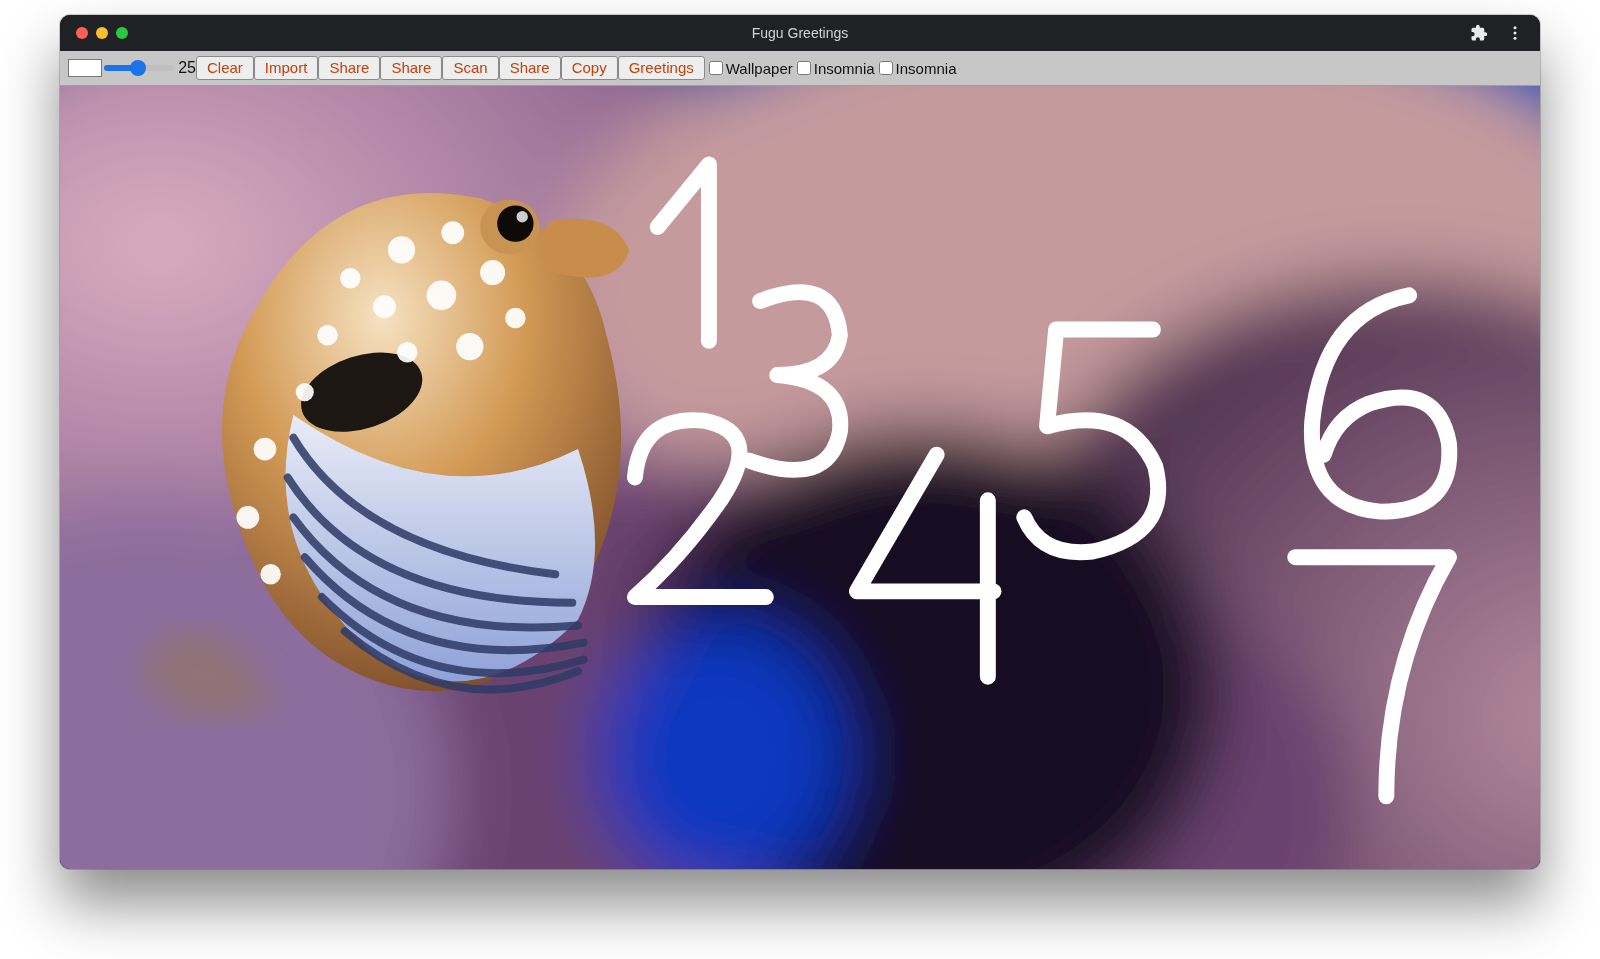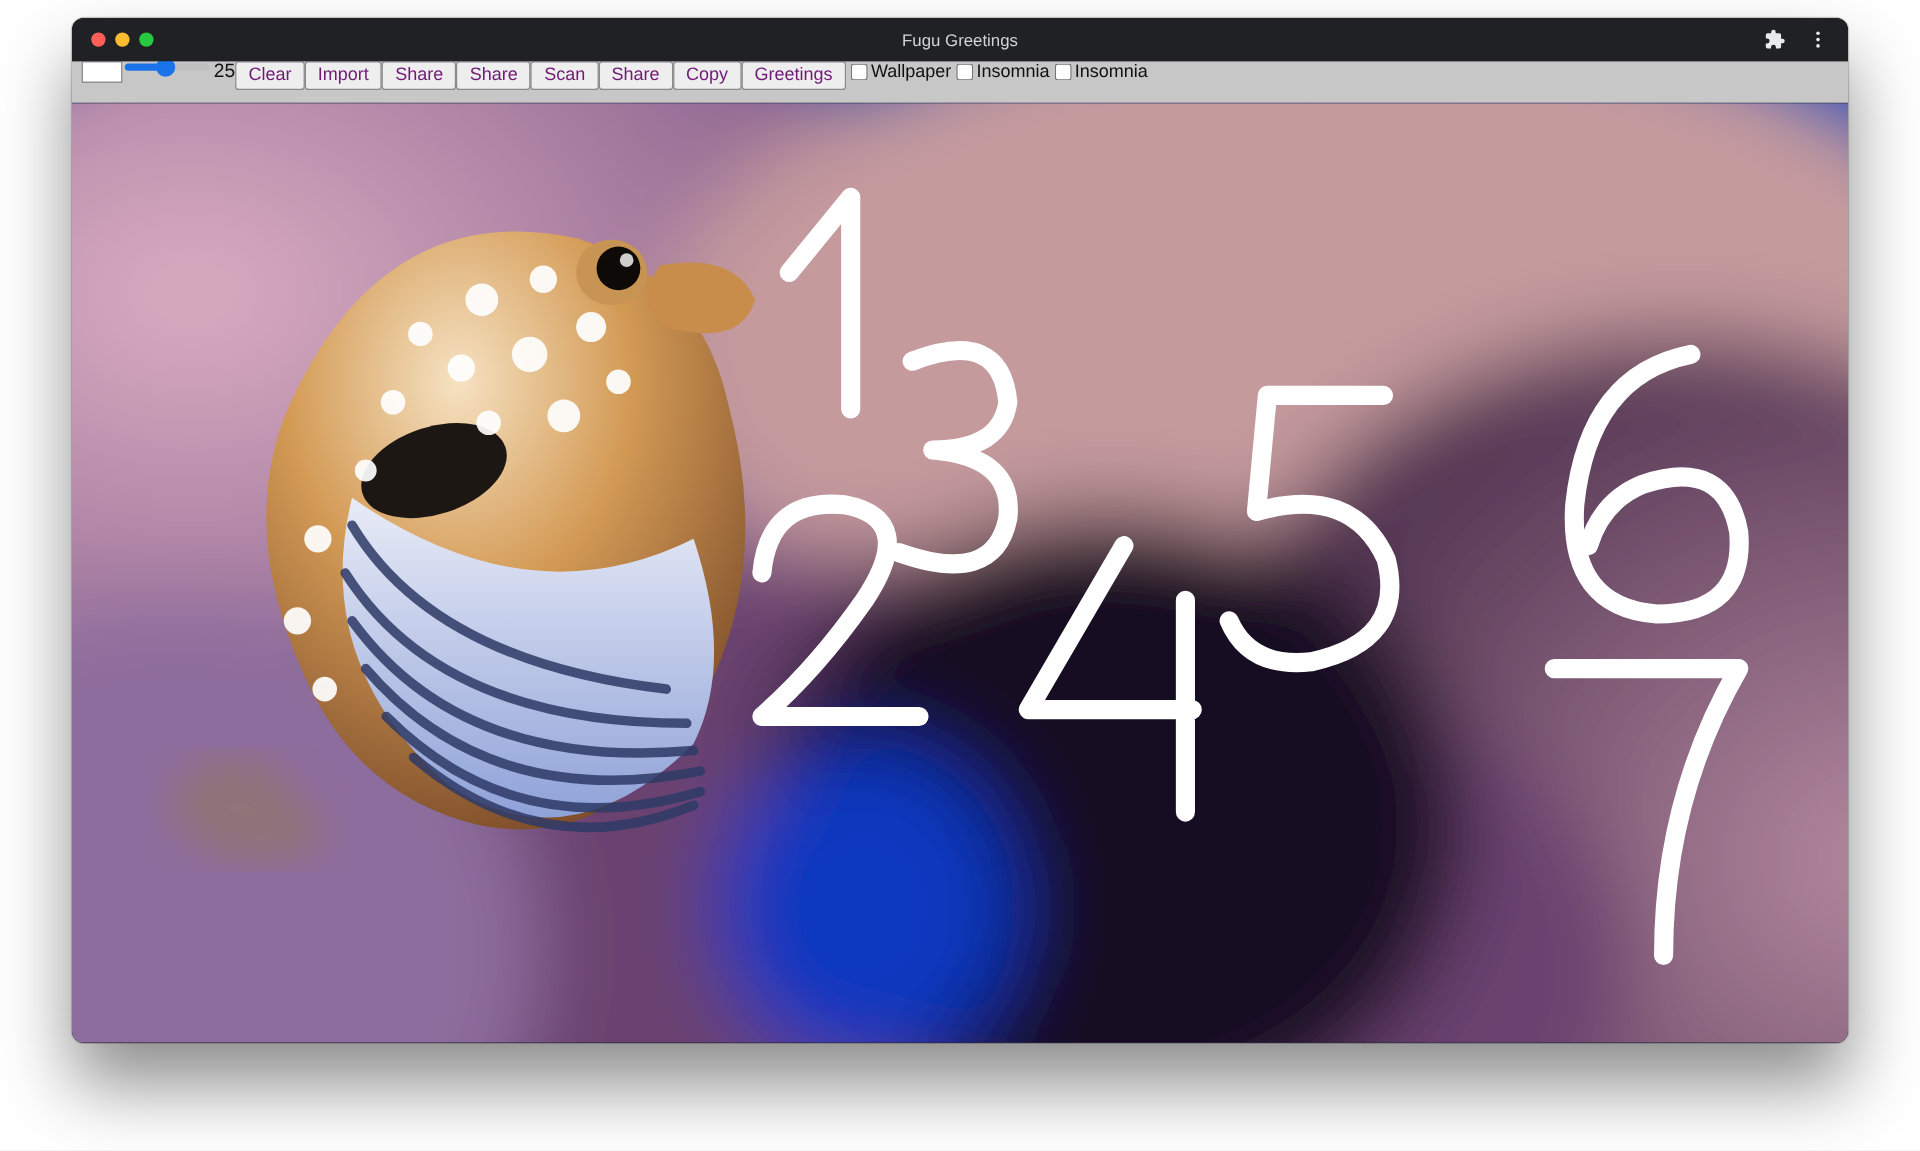--- a/index.html
+++ b/index.html
@@ -29,40 +29,40 @@
   .traffic{display:flex;gap:8px;padding-left:16px;}
   .dot{width:12px;height:12px;border-radius:50%;}
   .dot.red{background:#ff5f57;}
   .dot.yellow{background:#febc2e;}
   .dot.green{background:#28c840;}
   .title{position:absolute;left:0;right:0;text-align:center;pointer-events:none;}
   .title-actions{margin-left:auto;display:flex;align-items:center;gap:18px;padding-right:16px;color:#e8eaed;}
   .title-actions svg{display:block;}
   
   .toolbar{
-    background:var(--toolbar-bg);height:34px;display:flex;align-items:flex-start;gap:0;
+    background:var(--toolbar-bg);height:34px;display:flex;align-items:center;gap:0;
     padding:0 8px;border-bottom:1px solid #9e9e9e;
   }
   .swatch{
     width:34px;height:18px;background:#fff;border:1px solid #777;box-sizing:border-box;
   }
   .slider{
     -webkit-appearance:none;appearance:none;width:70px;height:6px;border-radius:3px;
     background:linear-gradient(to right,var(--slider-blue) 0% 45%,#bfbfbf 45% 100%);
     outline:none;
   }
   .slider::-webkit-slider-thumb{
     -webkit-appearance:none;appearance:none;width:16px;height:16px;border-radius:50%;
     background:var(--slider-blue);border:none;
   }
   .slider::-moz-range-thumb{width:16px;height:16px;border-radius:50%;background:var(--slider-blue);border:none;}
   .slider-val{font-size:16px;color:#111;min-width:20px;text-align:right;}
   .btn{
     background:var(--btn-bg);border:1px solid var(--btn-border);border-radius:3px;
-    font-size:15px;color:#701a75;padding:2px 10px;height:24px;line-height:18px;cursor:pointer;
+    font-size:15px;color:#c2410c;padding:2px 10px;height:24px;line-height:18px;cursor:pointer;
   }
   .chk{display:flex;align-items:center;gap:3px;font-size:15px;color:#111;margin-left:4px;}
   .chk input{width:14px;height:14px;margin:0;}
   
   .canvas-wrap{flex:1;position:relative;overflow:hidden;}
   .photo,.drawing{position:absolute;inset:0;width:100%;height:100%;display:block;}
 </style>
 </head>
 <body>
 

